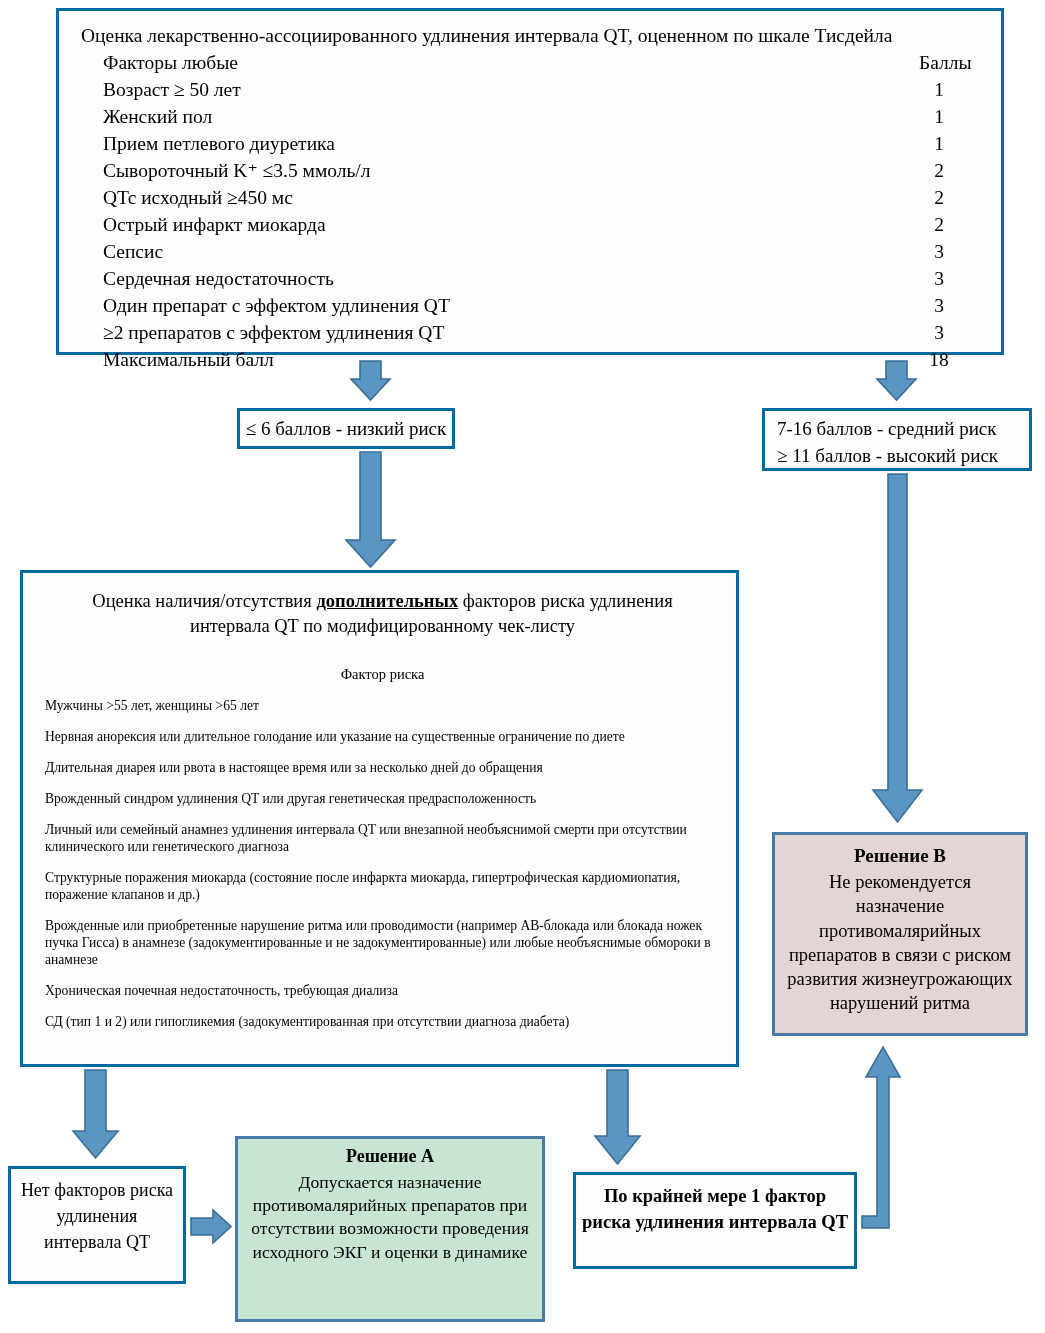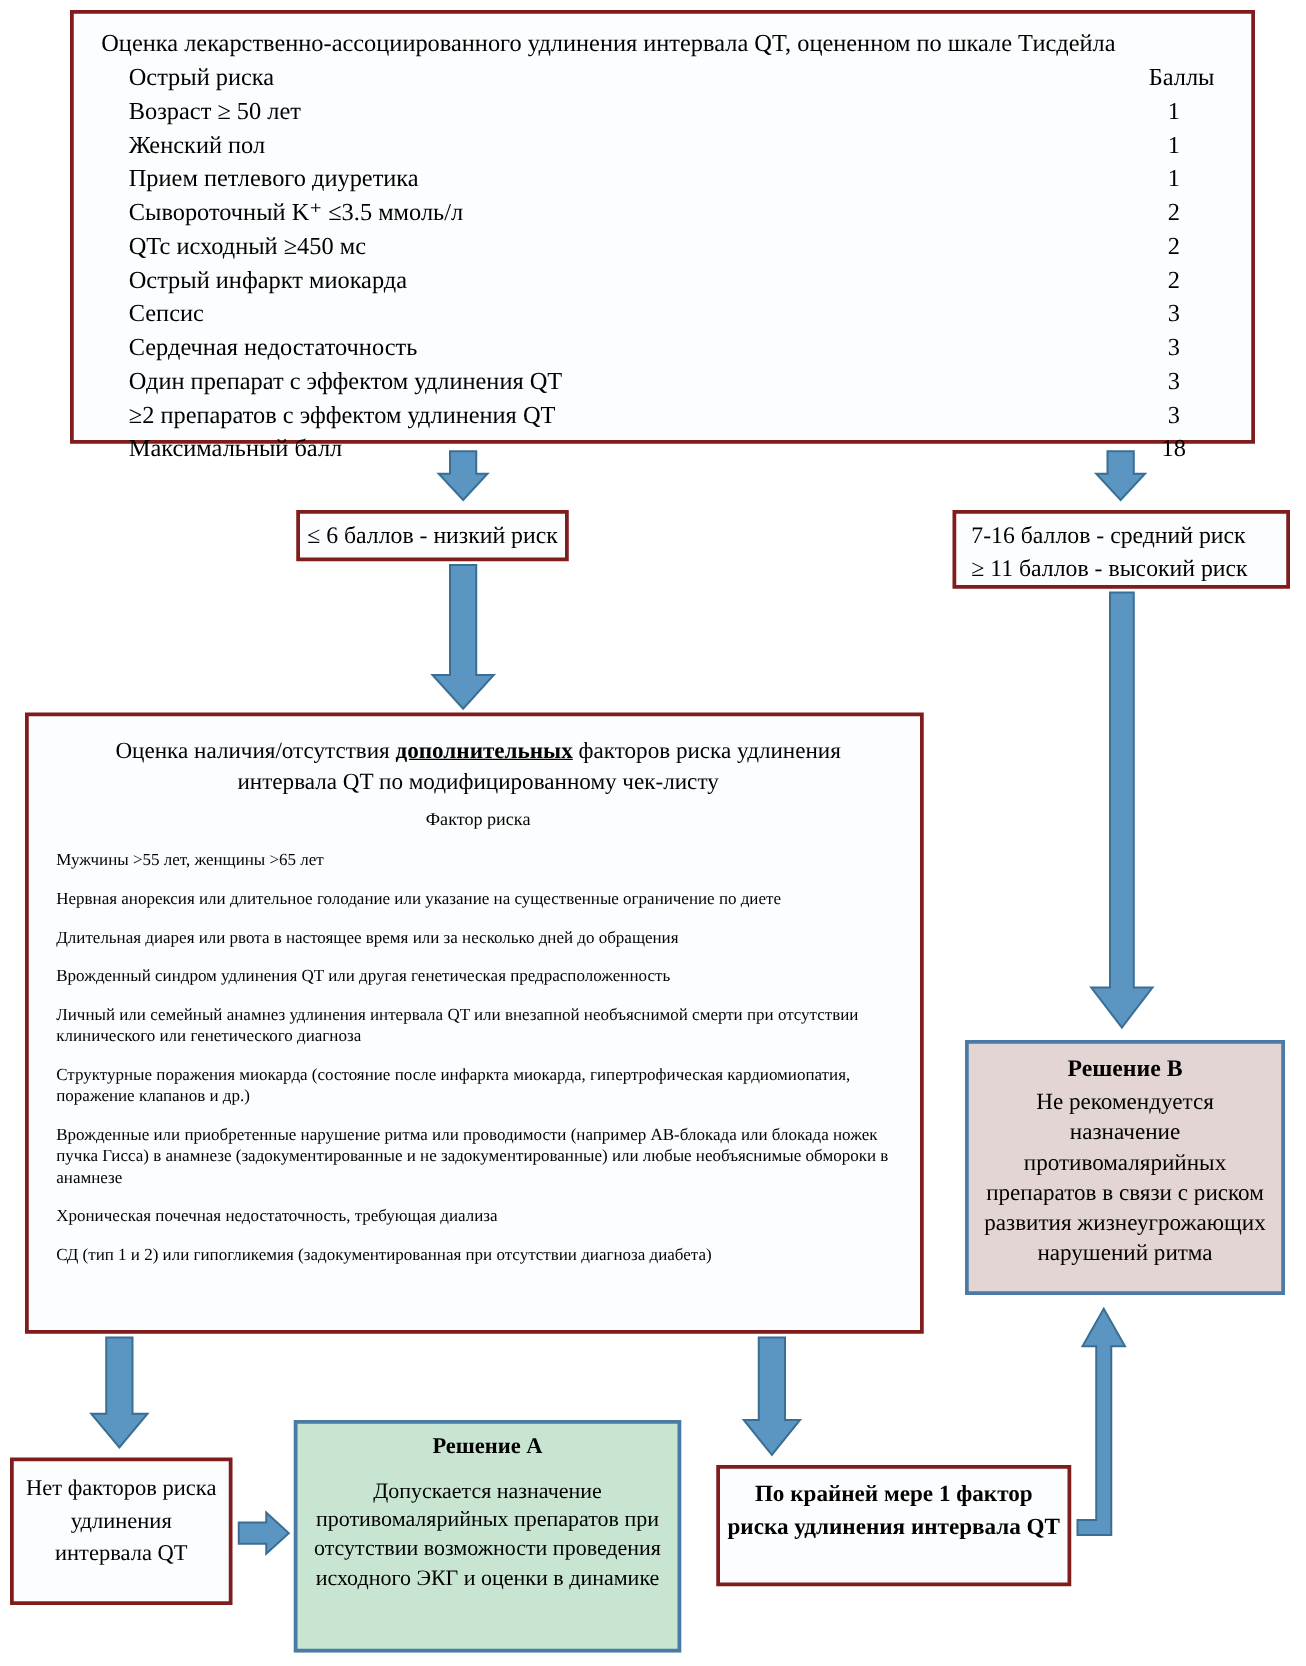--- a/index.html
+++ b/index.html
@@ -16,21 +16,21 @@
     width: 1045px;
     height: 1333px;
     background: #ffffff;
     overflow: hidden;
   }
 
   
   .box {
     position: absolute;
     box-sizing: border-box;
-    border: 3px solid #7f1d1d;
+    border: 3px solid #0369a1;
     background: #fcfdfe;
   }
 
   
   #scale-box {
     left: 56px;
     top: 8px;
     width: 948px;
     height: 347px;
     padding: 12px 18px 8px 22px;
@@ -85,21 +85,21 @@
   #cl-title {
     text-align: center;
     font-size: 18.5px;
     line-height: 25px;
     margin: 2px 18px 0 18px;
   }
   #cl-title b { text-decoration: underline; font-weight: bold; }
   #cl-subtitle {
     text-align: center;
     font-size: 14.5px;
-    margin-top: 9px;
+    margin-top: 27px;
     margin-bottom: 2px;
   }
   .cl-item {
     font-size: 13.6px;
     line-height: 17px;
     margin-top: 14px;
   }
   .cl-item:first-of-type { margin-top: 16px; }
 
   
@@ -119,21 +119,21 @@
   #decision-a-box {
     left: 235px;
     top: 1136px;
     width: 310px;
     height: 186px;
     background: #c8e5d2;
     border-color: #4a7ba6;
     padding: 7px 12px 0 12px;
     text-align: center;
   }
-  #decision-a-box .hdr { font-size: 18px; font-weight: bold; margin-bottom: 14px; }
+  #decision-a-box .hdr { font-size: 18px; font-weight: bold; margin-bottom: 4px; }
   #decision-a-box .txt { font-size: 17.6px; line-height: 23.2px; }
 
   #no-factors-box {
     left: 8px;
     top: 1166px;
     width: 178px;
     height: 118px;
     padding: 8px 6px 0 6px;
     text-align: center;
   }
@@ -160,21 +160,21 @@
   }
 </style>
 </head>
 <body>
 
 <div id="canvas">
 
   <div class="box" id="scale-box">
     <div id="scale-title">Оценка лекарственно-ассоциированного удлинения интервала QT, оцененном по шкале Тисдейла</div>
     <div class="scale-row">
-      <span>Острый риска</span>
+      <span>Факторы любые</span>
       <span class="pts">Баллы</span>
     </div>
     <div class="scale-row">
       <span>Возраст ≥ 50 лет</span>
       <span class="pts">1</span>
     </div>
     <div class="scale-row">
       <span>Женский пол</span>
       <span class="pts">1</span>
     </div>

